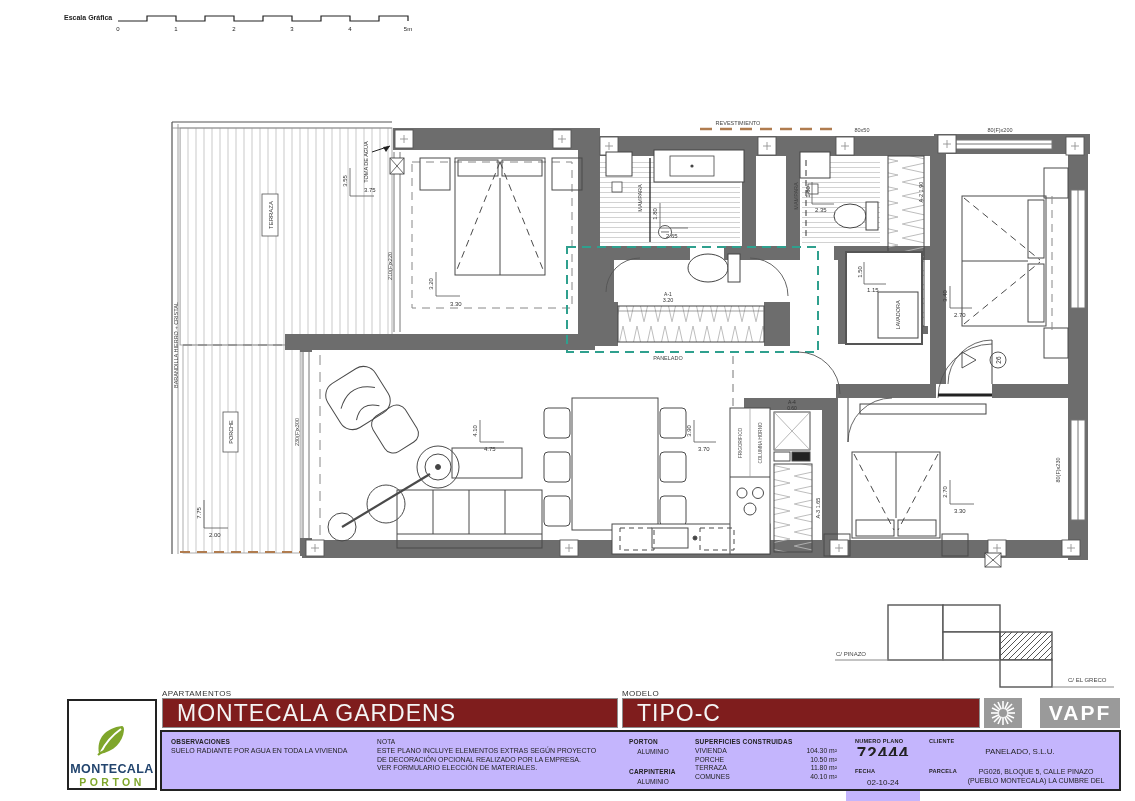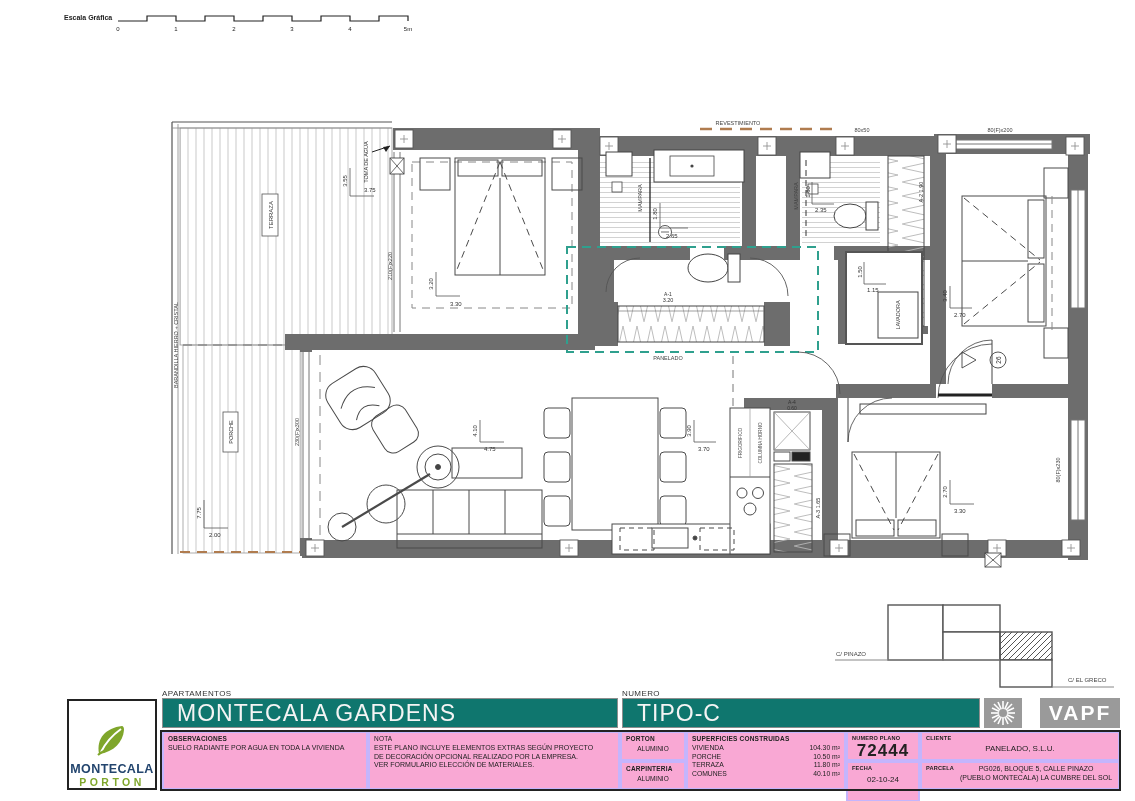--- a/index.html
+++ b/index.html
@@ -2,24 +2,24 @@
 <html><head>
 <meta charset="utf-8">
 <style>
   html,body{margin:0;padding:0;background:#e8e8e8;}
   .sheet{position:relative;width:1135px;height:801px;background:#ffffff;overflow:hidden;
          font-family:"Liberation Sans",sans-serif;}
   .sheet svg text{font-family:"Liberation Sans",sans-serif;}
   .abs{position:absolute;}
   
   .minihdr{font-size:8px;color:#333;letter-spacing:.4px;}
-  .graybar{background:#0f766e;color:#f4f4f4;display:flex;align-items:flex-end;
+  .graybar{background:#7f1d1d;color:#f4f4f4;display:flex;align-items:flex-end;
            font-size:23px;letter-spacing:1px;padding-left:14px;box-sizing:border-box;
            border:1px solid #8e8e8e;}
-  .cell{border:2px solid #c4b5fd;box-sizing:border-box;background:#f9a8d4;font-size:7px;color:#222;
+  .cell{border:5px solid #c4b5fd;box-sizing:border-box;background:#c4b5fd;font-size:7px;color:#222;
         padding:2px 4px;overflow:hidden;}
   .cell .clab{font-weight:bold;font-size:6.5px;letter-spacing:.2px;}
   .cell .ctext{margin-top:2px;line-height:8.5px;}
   .srow{display:flex;justify-content:space-between;line-height:8.6px;font-size:6.8px;}
   .bignum{font-size:17px;font-weight:bold;text-align:center;letter-spacing:1px;}
   .logo-box{border:2px solid #222;display:flex;flex-direction:column;align-items:center;
             justify-content:flex-end;box-sizing:border-box;background:#fff;}
   .logo-top{color:#23456e;font-weight:bold;font-size:12.5px;letter-spacing:.4px;margin-top:2px;}
   .logo-bot{color:#7fa62b;font-weight:bold;font-size:10.5px;letter-spacing:3.5px;}
   .vapf{display:flex;height:30px;}
@@ -386,21 +386,21 @@
   </svg>
   <div class="logo-top">MONTECALA</div>
   <div class="logo-bot">PORTON</div>
 </div>
 
 <div class="abs minihdr" style="left:162px;top:689px">APARTAMENTOS</div>
 <div class="abs graybar" style="left:162px;top:698px;width:456px;height:30px">
   <span>MONTECALA GARDENS</span>
 </div>
 
-<div class="abs minihdr" style="left:622px;top:689px">NUMERO</div>
+<div class="abs minihdr" style="left:622px;top:689px">MODELO</div>
 <div class="abs graybar" style="left:622px;top:698px;width:358px;height:30px">
   <span>TIPO-C</span>
 </div>
 
 <div class="abs vapf" style="left:984px;top:698px;width:136px">
   <div class="vapf-ico">
     <svg width="26" height="26" viewBox="0 0 26 26">
       <g stroke="#fff" stroke-width="1.6">
         <line x1="13" y1="1" x2="13" y2="25"></line>
             <line x1="1" y1="13" x2="25" y2="13"></line>

